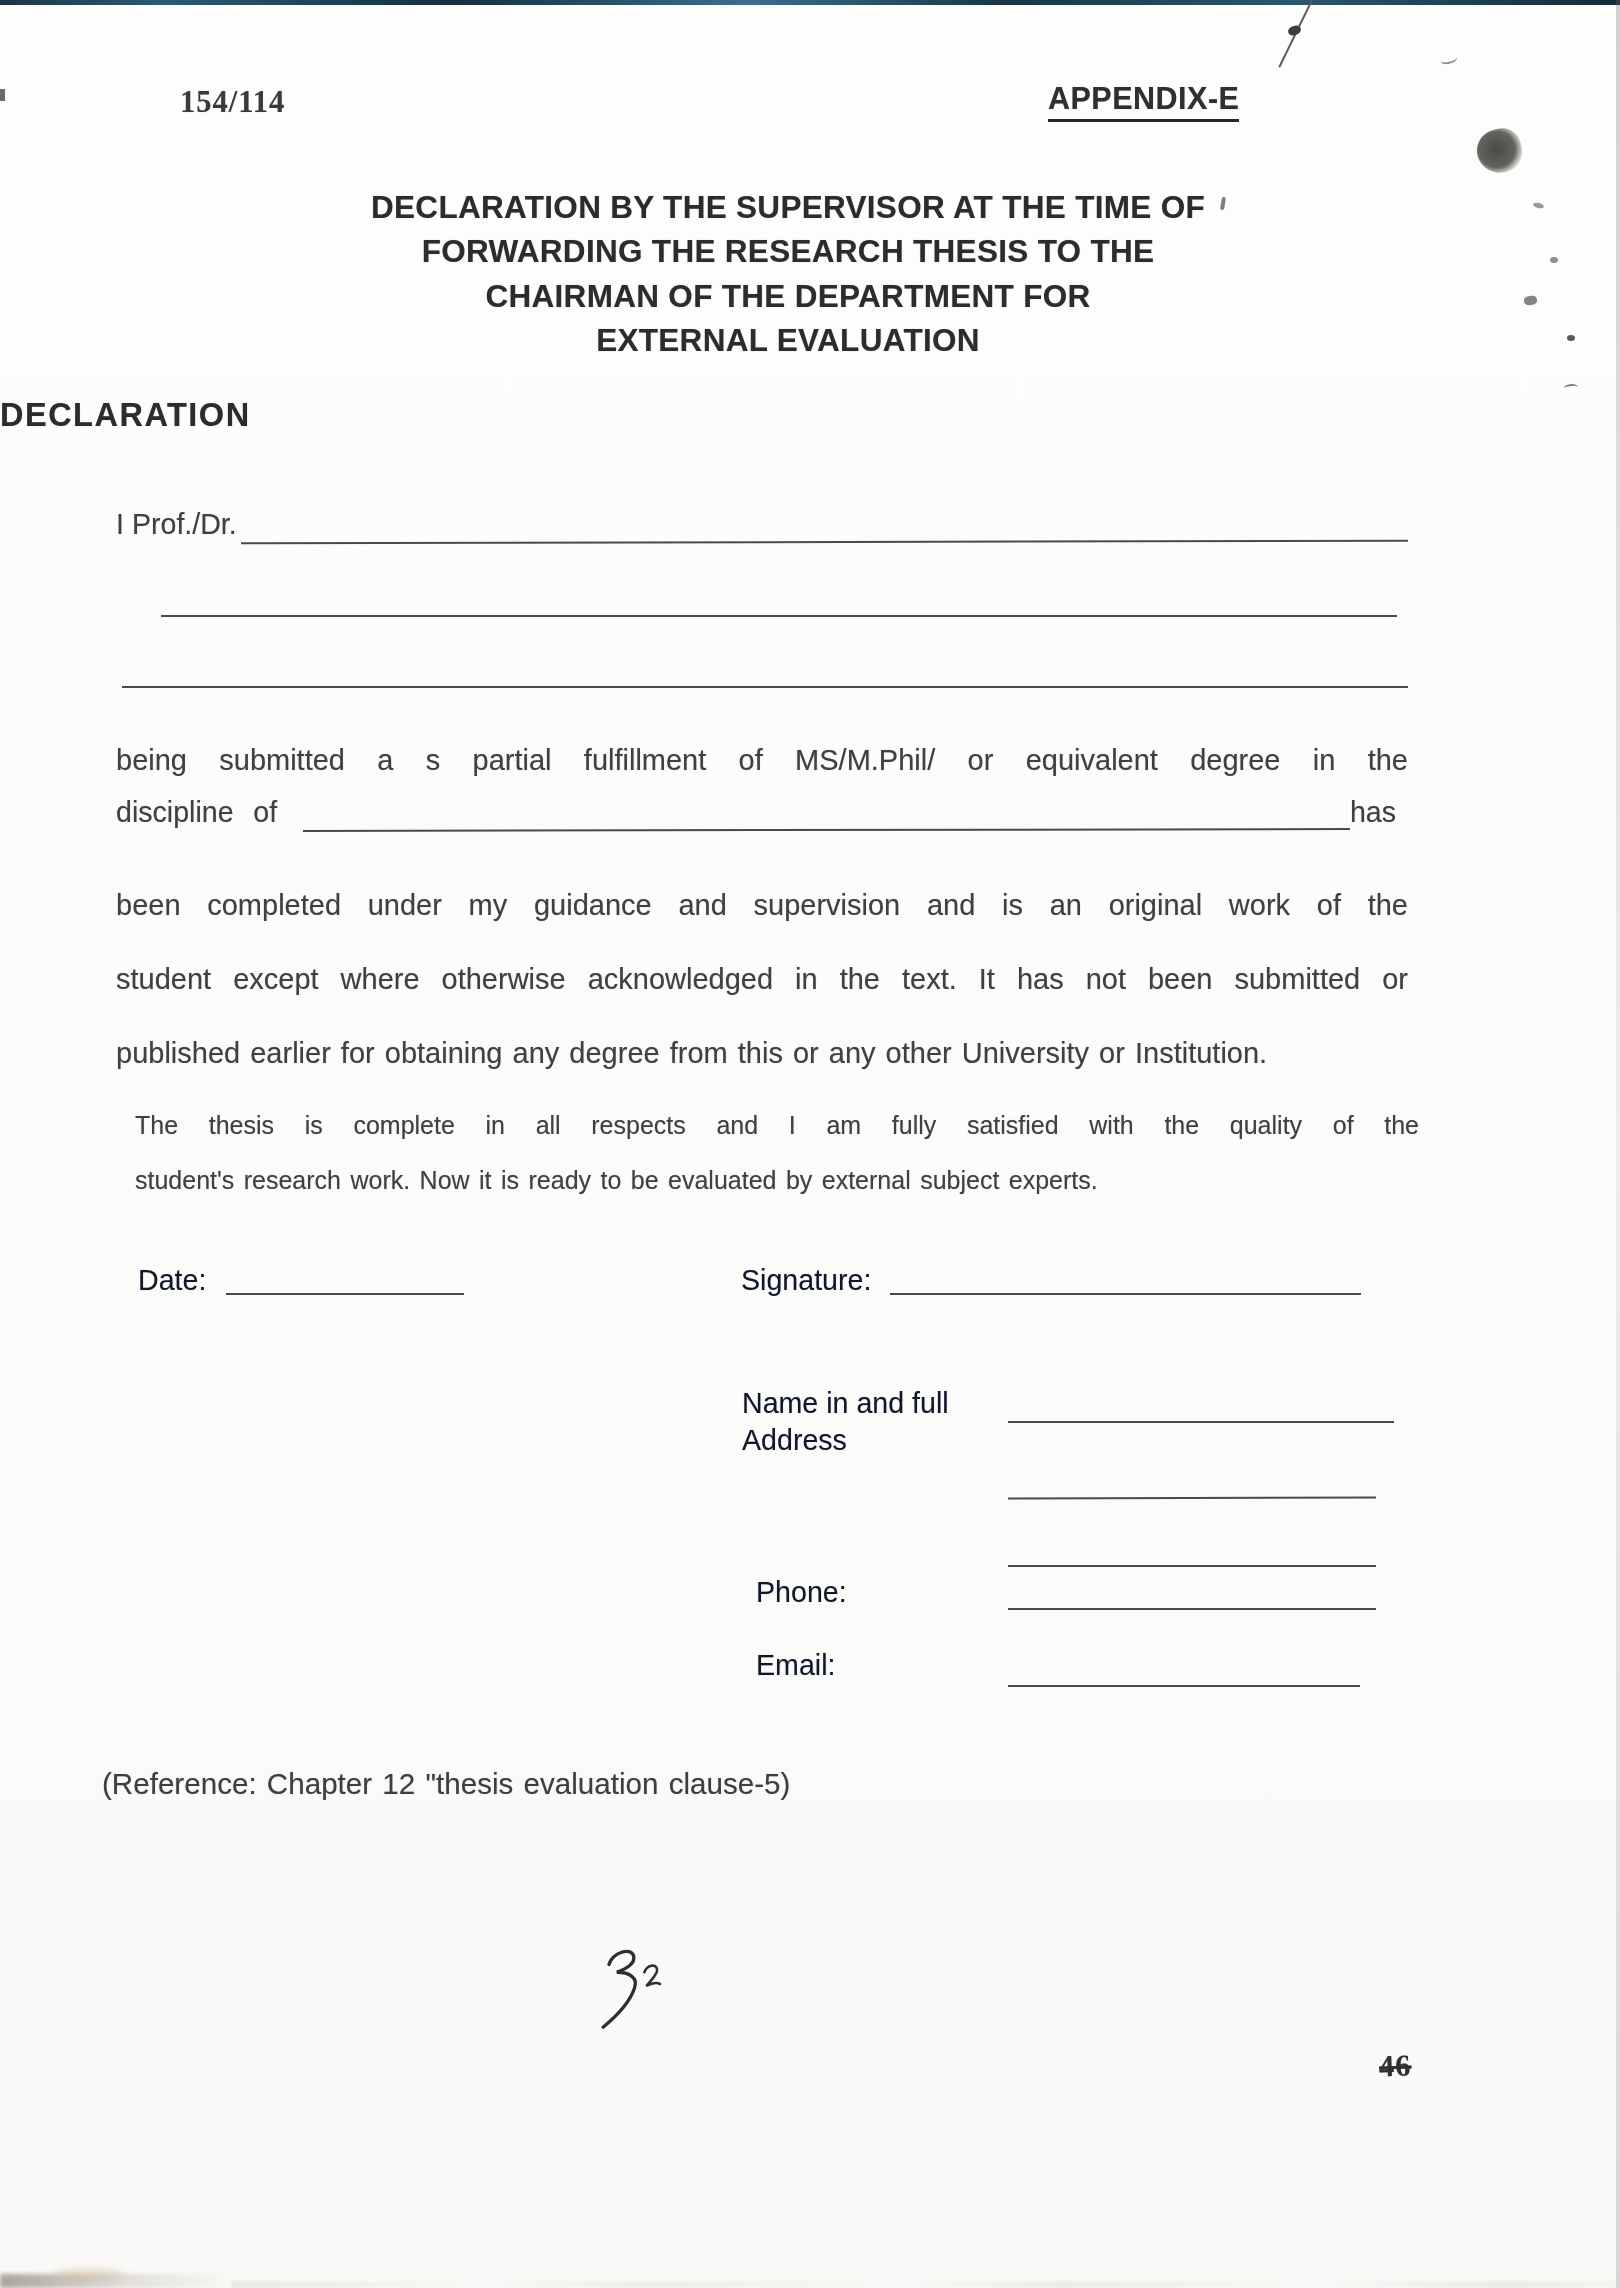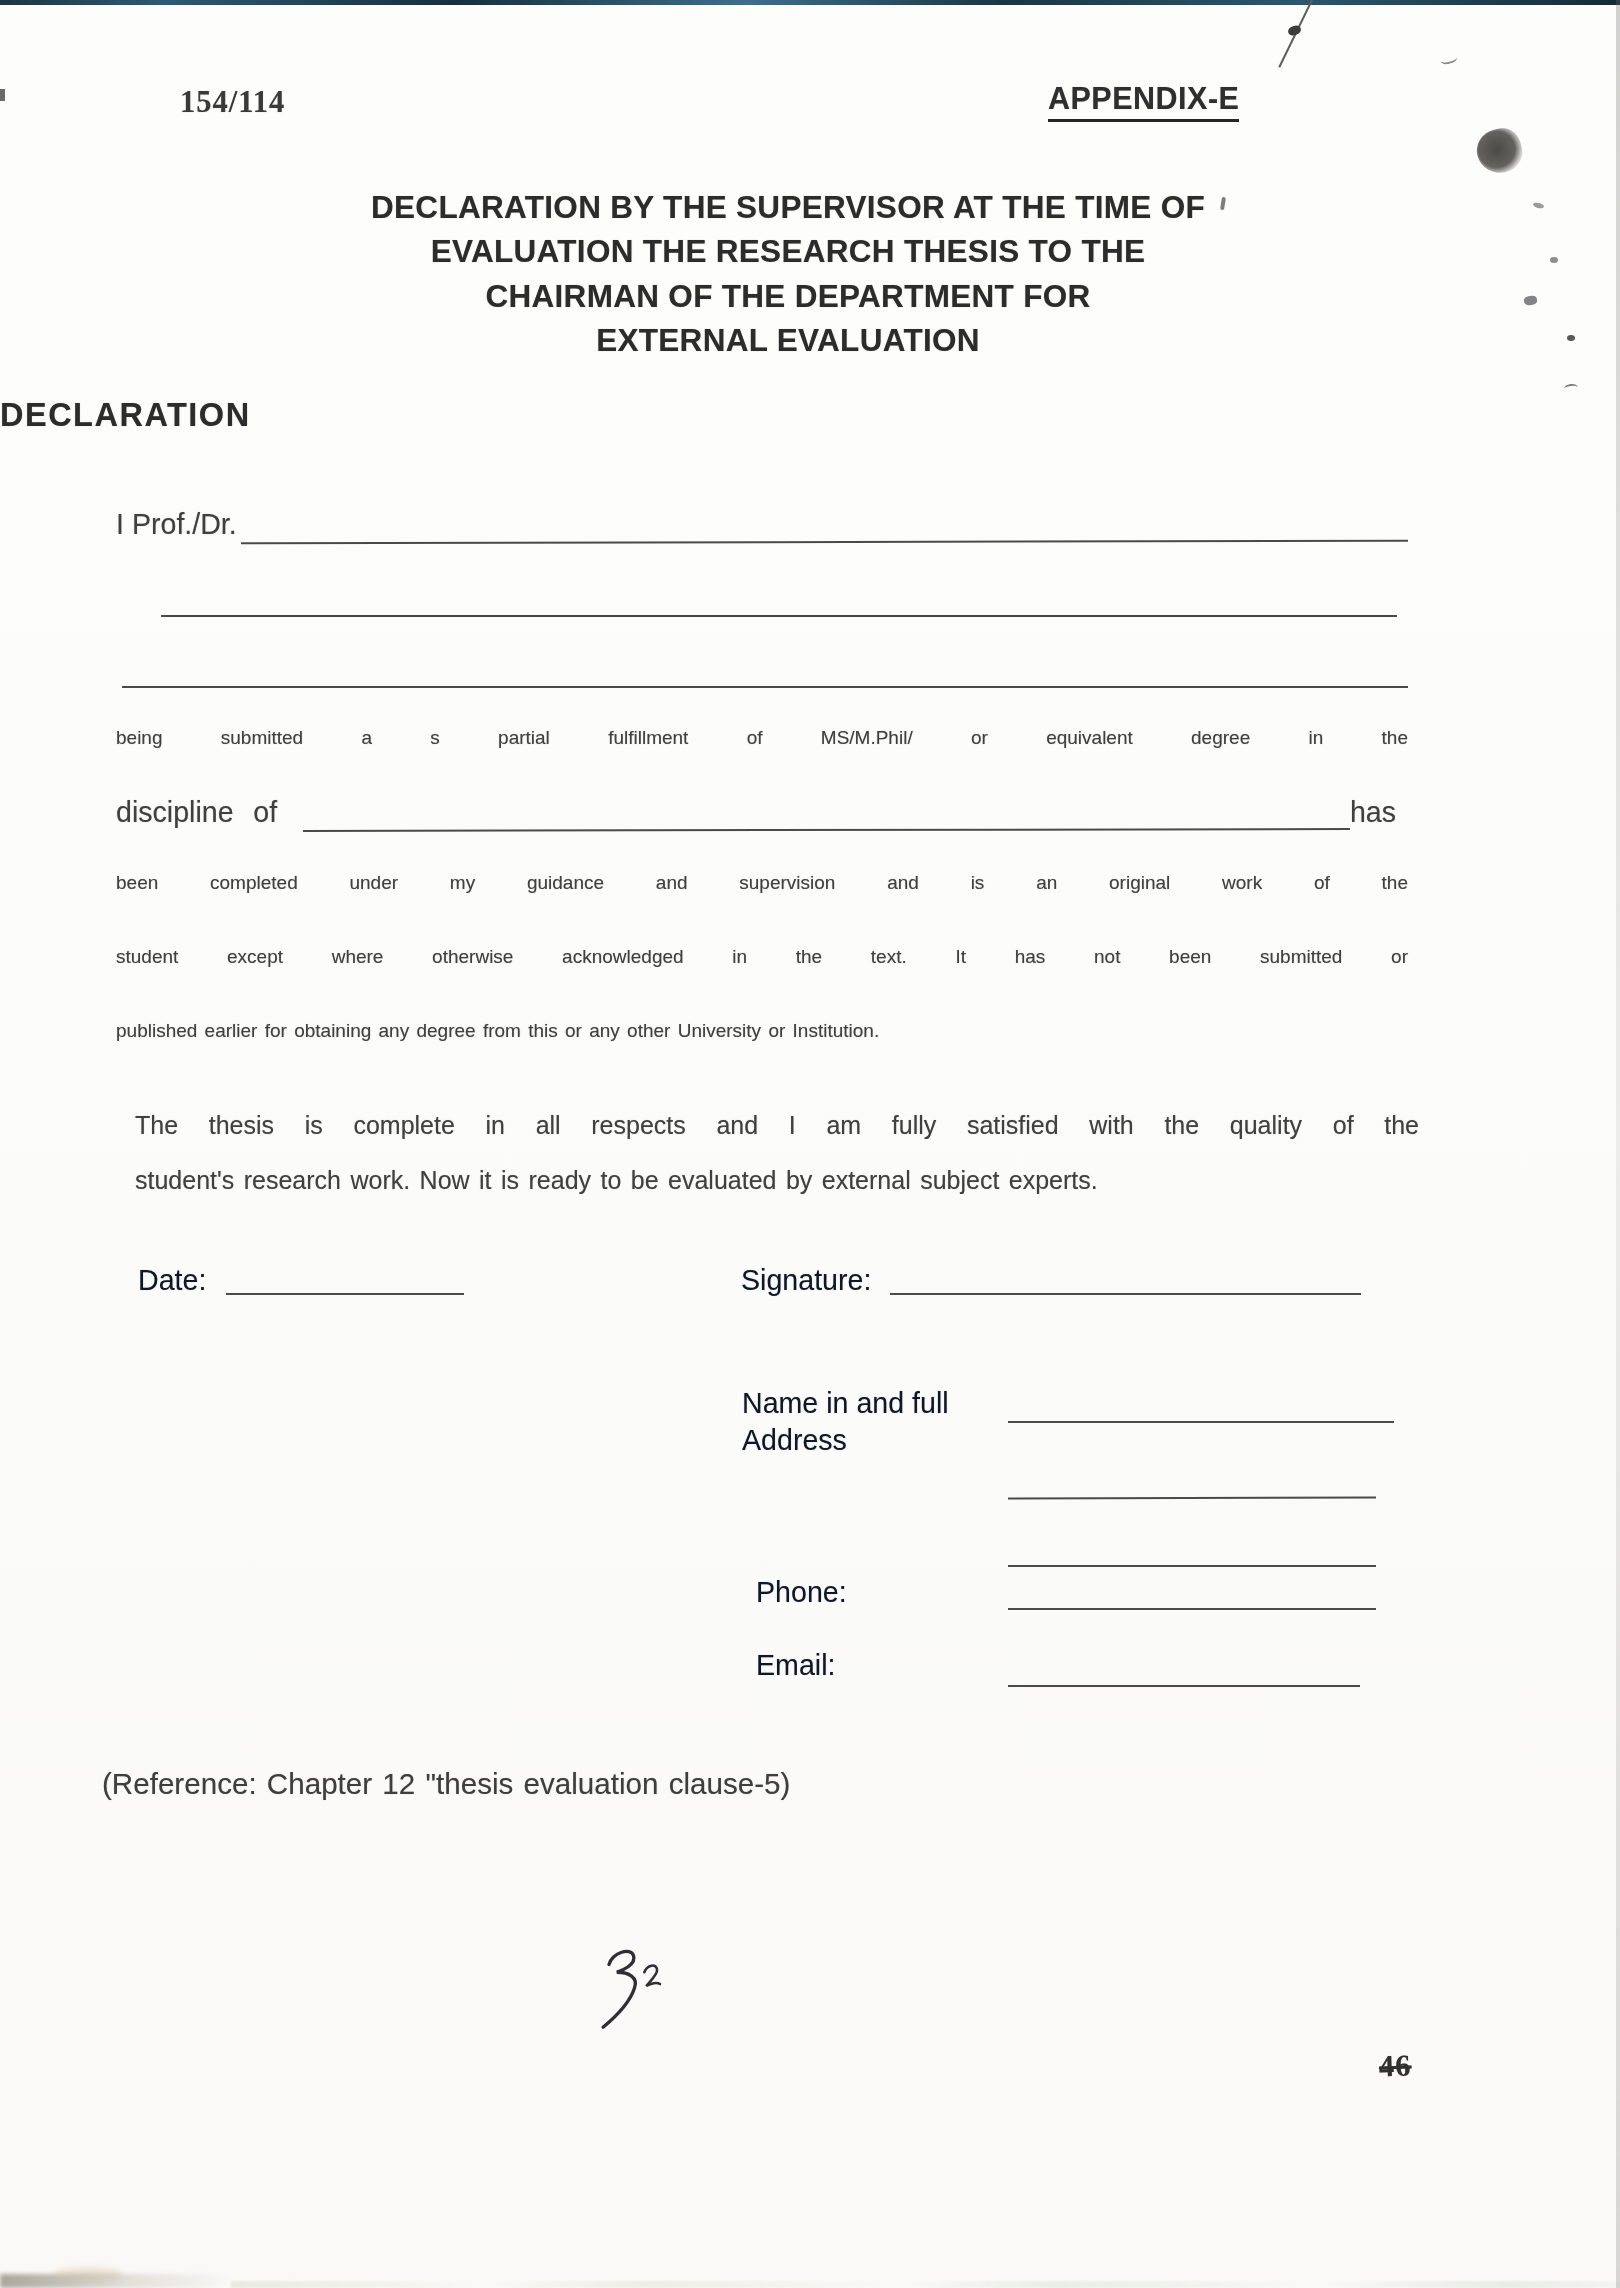--- a/index.html
+++ b/index.html
@@ -16,21 +16,21 @@
   .right-edge-shadow{right:0;top:0;width:3.9px;height:2288px;
     background:linear-gradient(180deg,rgba(105,105,105,.30),rgba(130,130,130,.12) 50%,rgba(110,110,110,.25));}
   
   .corner-ref{left:180px;top:85px;font-family:"Liberation Serif",serif;font-weight:600;font-size:30.5px;color:#3a3a3a;letter-spacing:1px;}
   .appendix{left:1048px;top:81px;font-size:30.5px;font-weight:bold;color:#2f2f2f;letter-spacing:0.5px;
     border-bottom:3.9px solid #262626;padding-bottom:3px;}
   
   .title-line{left:0;width:1576px;text-align:center;font-weight:bold;font-size:31.5px;color:#2c2c2c;letter-spacing:0.3px;}
   .subtitle{left:0;width:1576px;text-align:left;font-weight:bold;font-size:32.5px;color:#2c2c2c;letter-spacing:1.5px;}
   
-  .body-line{left:116px;width:1292px;font-size:19px;color:#404040;white-space:pre;word-spacing:3px;}
+  .body-line{left:116px;width:1292px;font-size:29px;color:#404040;white-space:pre;word-spacing:3px;margin-top:17px;}
   .justify{white-space:normal;text-align:justify;text-align-last:justify;}
   .fline{position:absolute;display:flex;align-items:flex-end;height:39px;}
   .fl-label{font-size:28.6px;color:#404040;white-space:pre;padding-bottom:2px;}
   .blank{flex:1;height:3.9px;border-bottom:2px solid #4a4a4a;}
   .blank.abs-blank{position:absolute;flex:none;}
   .closing-line{left:135px;width:1284px;font-size:25px;color:#404040;word-spacing:2.5px;}
   .label29{font-size:28.6px;color:#0f172a;}
   .reference{left:102px;top:1767px;font-size:29.6px;color:#3e3e3e;word-spacing:2px;}
   .pagenum{left:1379px;top:2049px;font-family:"Liberation Serif",serif;font-weight:bold;font-size:30.5px;color:#30302e;
     text-decoration:line-through;text-decoration-thickness:3px;transform:rotate(-2deg);letter-spacing:1px;}
@@ -49,21 +49,21 @@
 </head>
 <body>
 
 <div class="abs top-strip"></div>
 <div class="abs right-edge-shadow"></div>
 
 <div class="abs corner-ref t">154/114</div>
 <div class="abs appendix t">APPENDIX-E</div>
 
 <div class="abs title-line t" style="top:189px">DECLARATION BY THE SUPERVISOR AT THE TIME OF</div>
-<div class="abs title-line t" style="top:233px">EVALUATION THE RESEARCH THESIS TO THE</div>
+<div class="abs title-line t" style="top:233px">FORWARDING THE RESEARCH THESIS TO THE</div>
 <div class="abs title-line t" style="top:278px">CHAIRMAN OF THE DEPARTMENT FOR</div>
 <div class="abs title-line t" style="top:322px">EXTERNAL EVALUATION</div>
 <div class="abs subtitle t" style="top:397px">DECLARATION</div>
 
 <div class="fline" style="left:116px;top:504px;width:1292px;">
   <span class="fl-label t">I Prof./Dr.</span>
   <span class="blank" style="margin-left:3.9px;transform:rotate(-.12deg);"></span>
 </div>
 
 <div class="fline" style="left:116px;top:578px;width:1281px;">

